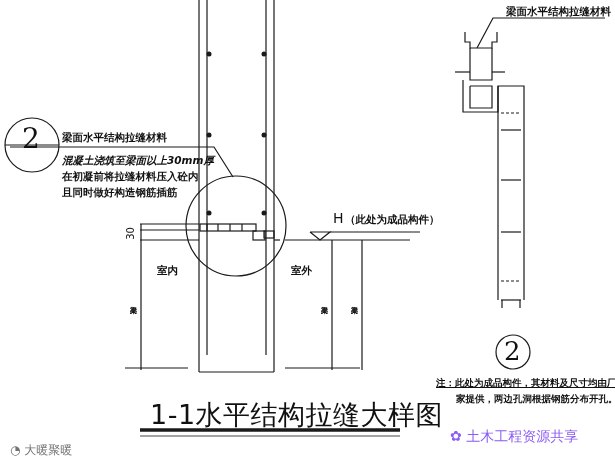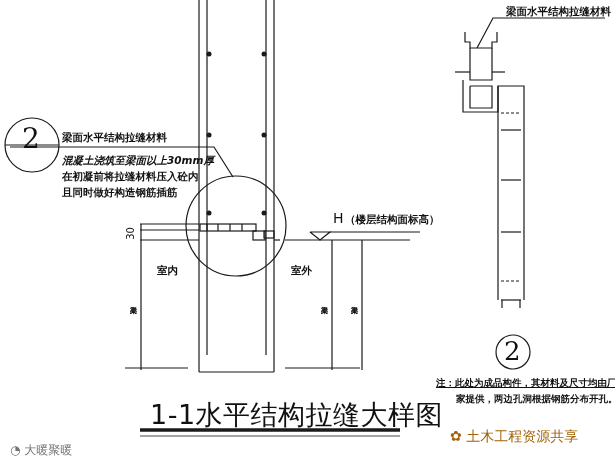--- a/index.html
+++ b/index.html
@@ -101,23 +101,23 @@
 <div class="lbl" style="left:124px;top:228px;font-size:10px;transform:rotate(-90deg);">30</div>
 
 <div class="lbl note" style="left:157px;top:262px;">室内</div>
 <div class="lbl note" style="left:291px;top:262px;">室外</div>
 
 <div class="lbl" style="left:128px;top:300px;font-size:7px;font-weight:bold;writing-mode:vertical-rl;">梁高</div>
 <div class="lbl" style="left:319px;top:300px;font-size:7px;font-weight:bold;writing-mode:vertical-rl;">梁高</div>
 <div class="lbl" style="left:349px;top:300px;font-size:7px;font-weight:bold;writing-mode:vertical-rl;">梁高</div>
 
 <div class="lbl" style="left:333px;top:210px;font-size:14px;">H</div>
-<div class="lbl note" style="left:345px;top:211px;">（楼层结构面标高）</div>
+<div class="lbl note" style="left:345px;top:211px;">（此处为成品构件）</div>
 
 <div class="lbl note" style="left:506px;top:3px;">梁面水平结构拉缝材料</div>
 <div class="lbl" style="left:504px;top:336px;font-size:26px;font-family:'DejaVu Serif',serif;">2</div>
 <div class="lbl note" style="left:436px;top:375px;font-size:9.5px;text-decoration:underline;">注：此处为成品构件，其材料及尺寸均由厂</div>
 <div class="lbl note" style="left:456px;top:391px;font-size:9.5px;">家提供，两边孔洞根据钢筋分布开孔。</div>
 
 <div class="lbl title" style="left:150px;top:397px;">1-1水平结构拉缝大样图</div>
 
 <div class="lbl wm" style="left:10px;top:442px;font-size:12px;"><span>◔ </span><span>大暖聚暖</span></div>
-<div class="lbl wm" style="left:450px;top:428px;font-size:14px;color:#a16207;"><span>✿ </span><span>土木工程资源共享</span></div>
+<div class="lbl wm" style="left:450px;top:428px;font-size:14px;color:#8b5cf6;"><span>✿ </span><span>土木工程资源共享</span></div>
 
 </body></html>

